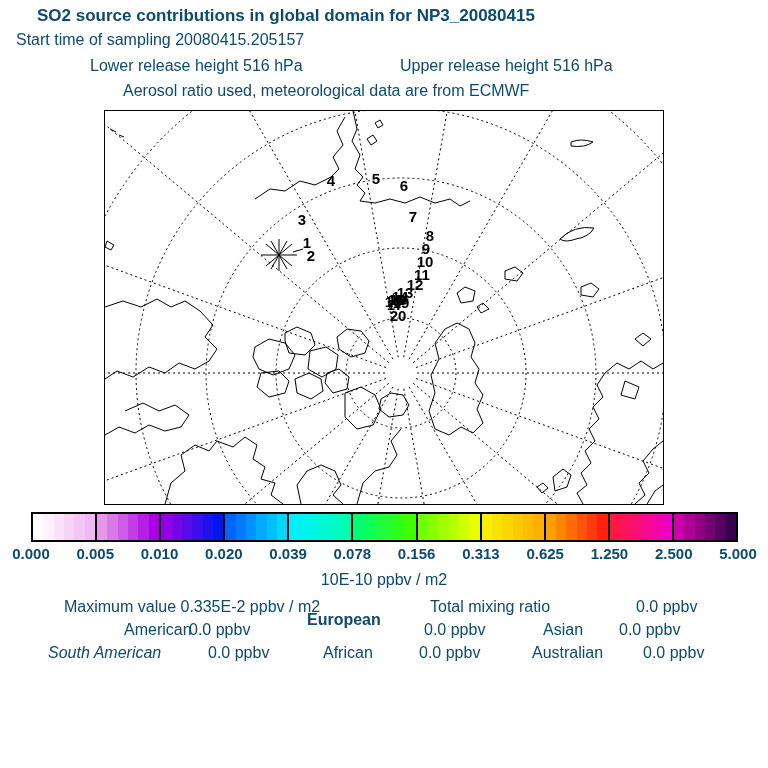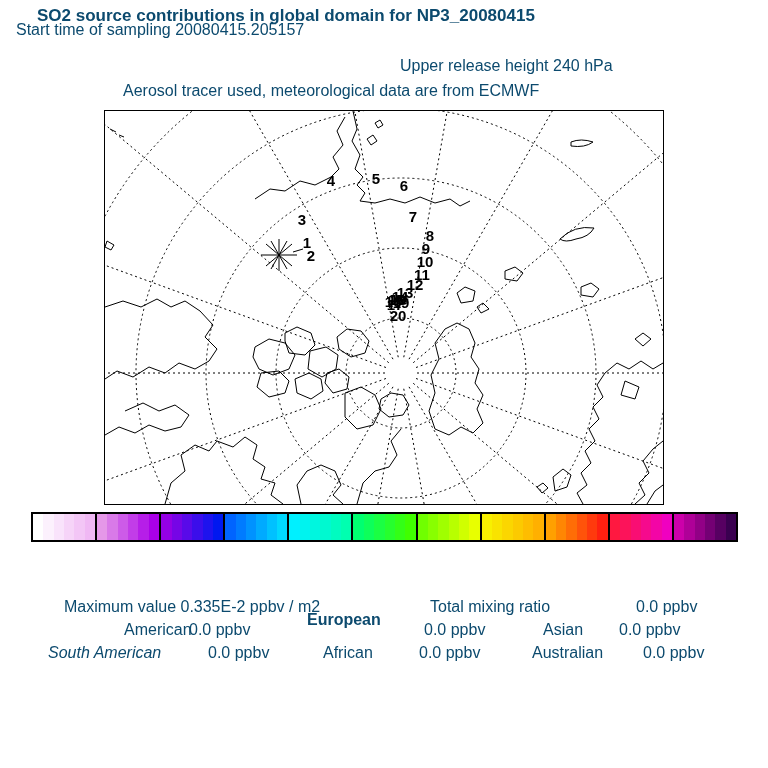--- a/index.html
+++ b/index.html
@@ -22,23 +22,24 @@
   .cbar-unit{position:absolute;left:0;top:571px;width:768px;text-align:center;font-size:16px;}
   .stat{font-size:16px;}
   .traj-num{font-family:"Liberation Sans",sans-serif;font-weight:bold;font-size:15px;}
 </style>
 </head>
 <body>
 
 <div class="page">
 
   <div class="abs title" style="left:37px;top:6px;">SO2 source contributions in global domain for NP3_20080415</div>
-  <div class="abs hline" style="left:16px;top:21px;">Start time of sampling 20080415.205157</div>
-  <div class="abs hline" style="left:400px;top:57px;">Upper release height  240 hPa</div>
-  <div class="abs hline" style="left:123px;top:82px;">Aerosol tracer used, meteorological data are from ECMWF</div>
+  <div class="abs hline" style="left:16px;top:31px;">Start time of sampling 20080415.205157</div>
+  <div class="abs hline" style="left:90px;top:57px;">Lower release height  516 hPa</div>
+  <div class="abs hline" style="left:400px;top:57px;">Upper release height  516 hPa</div>
+  <div class="abs hline" style="left:123px;top:82px;">Aerosol ratio used, meteorological data are from ECMWF</div>
 
   <div class="map-frame">
     <svg id="map-svg" width="558" height="393" viewBox="0 0 558 393">
 
       <g stroke="#000" stroke-width="1" fill="none" stroke-dasharray="2,3">
         <circle cx="296" cy="262" r="55"></circle>
         <circle cx="296" cy="262" r="125"></circle>
         <circle cx="296" cy="262" r="195"></circle>
         <circle cx="296" cy="262" r="265"></circle>
         <circle cx="296" cy="262" r="335"></circle>
@@ -235,20 +236,35 @@
         <div class="seg">
           <div class="cell" style="background: rgb(204, 0, 170);"></div>
           <div class="cell" style="background: rgb(175, 0, 152);"></div>
           <div class="cell" style="background: rgb(146, 0, 134);"></div>
           <div class="cell" style="background: rgb(116, 0, 116);"></div>
           <div class="cell" style="background: rgb(87, 0, 98);"></div>
           <div class="cell" style="background: rgb(58, 0, 80);"></div>
         </div>
       </div>
   </div>
+  <div class="cbar-ticks" id="cbar-ticks">
+      <span style="left: 0%;">0.000</span>
+      <span style="left: 9.09091%;">0.005</span>
+      <span style="left: 18.1818%;">0.010</span>
+      <span style="left: 27.2727%;">0.020</span>
+      <span style="left: 36.3636%;">0.039</span>
+      <span style="left: 45.4545%;">0.078</span>
+      <span style="left: 54.5455%;">0.156</span>
+      <span style="left: 63.6364%;">0.313</span>
+      <span style="left: 72.7273%;">0.625</span>
+      <span style="left: 81.8182%;">1.250</span>
+      <span style="left: 90.9091%;">2.500</span>
+      <span style="left: 100%;">5.000</span>
+    </div>
+  <div class="cbar-unit">10E-10 ppbv / m2</div>
 
   <div class="abs stat" style="left:64px;top:598px;">Maximum value  0.335E-2 ppbv / m2</div>
   <div class="abs stat" style="left:430px;top:598px;">Total mixing ratio</div>
   <div class="abs stat" style="left:636px;top:598px;">0.0 ppbv</div>
 
   <div class="abs stat" style="left:80px;top:621px;margin-left:44px;">American</div>
   <div class="abs stat" style="left:189px;top:621px;">0.0 ppbv</div>
   <div class="abs stat" style="left:307px;top:611px;font-weight:bold;">European</div>
   <div class="abs stat" style="left:424px;top:621px;">0.0 ppbv</div>
   <div class="abs stat" style="left:543px;top:621px;">Asian</div>

